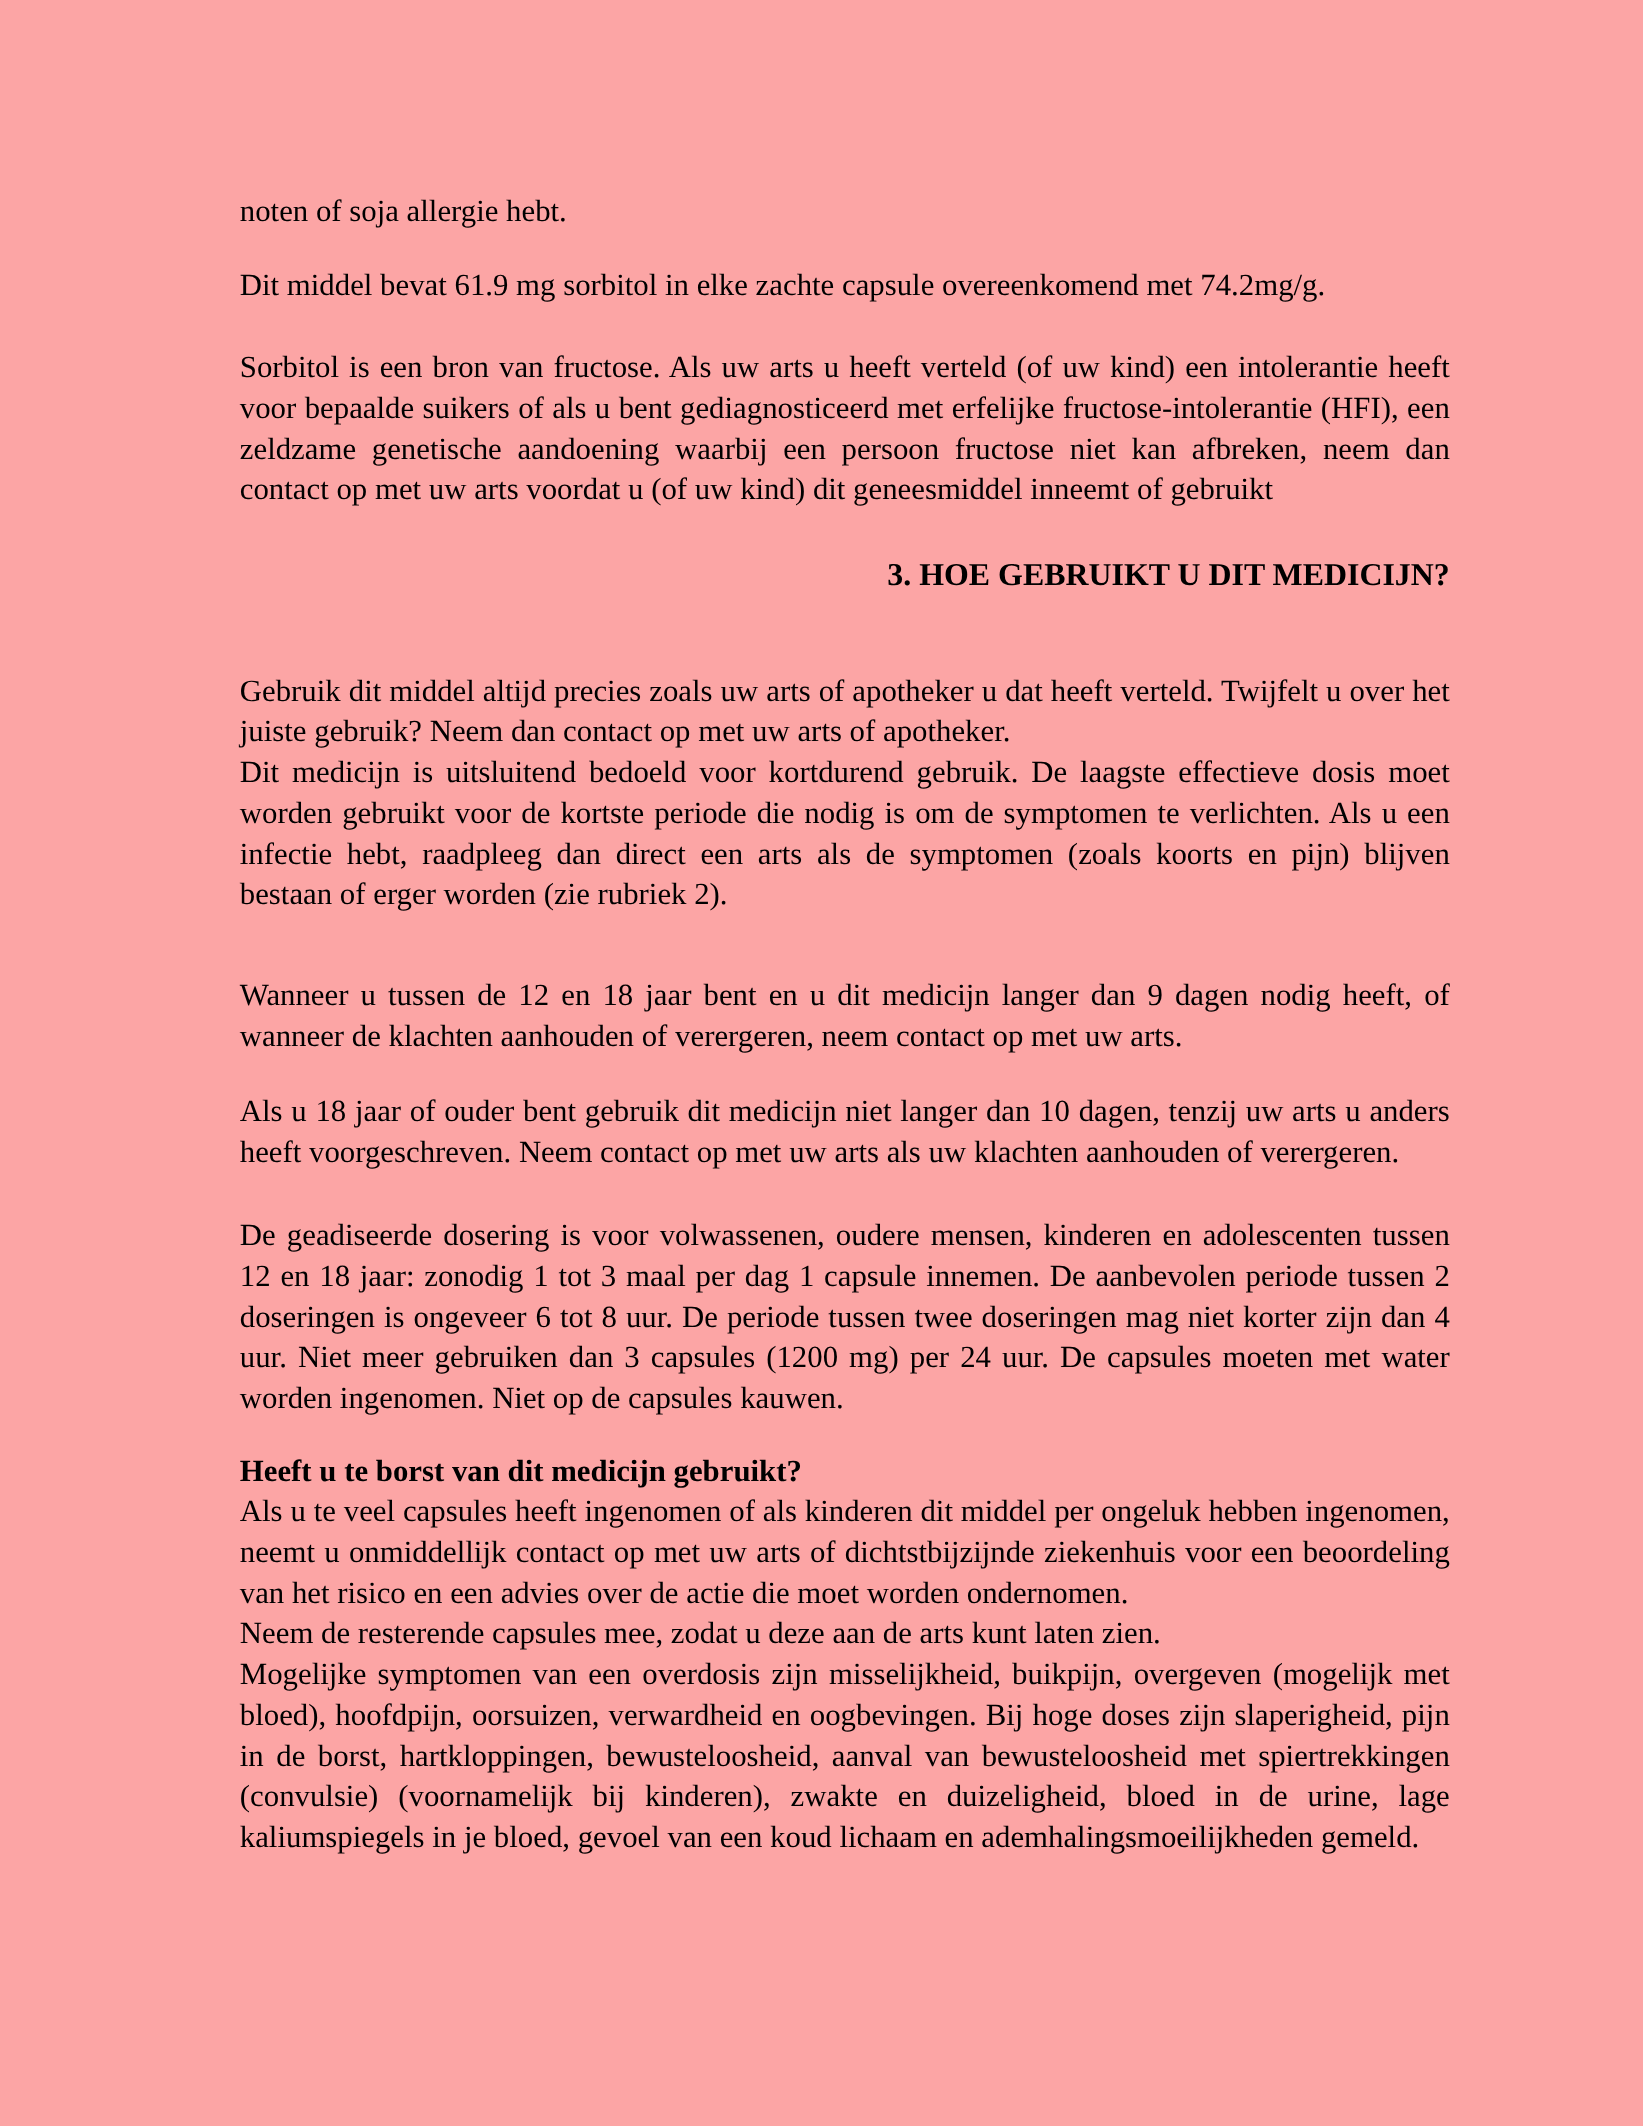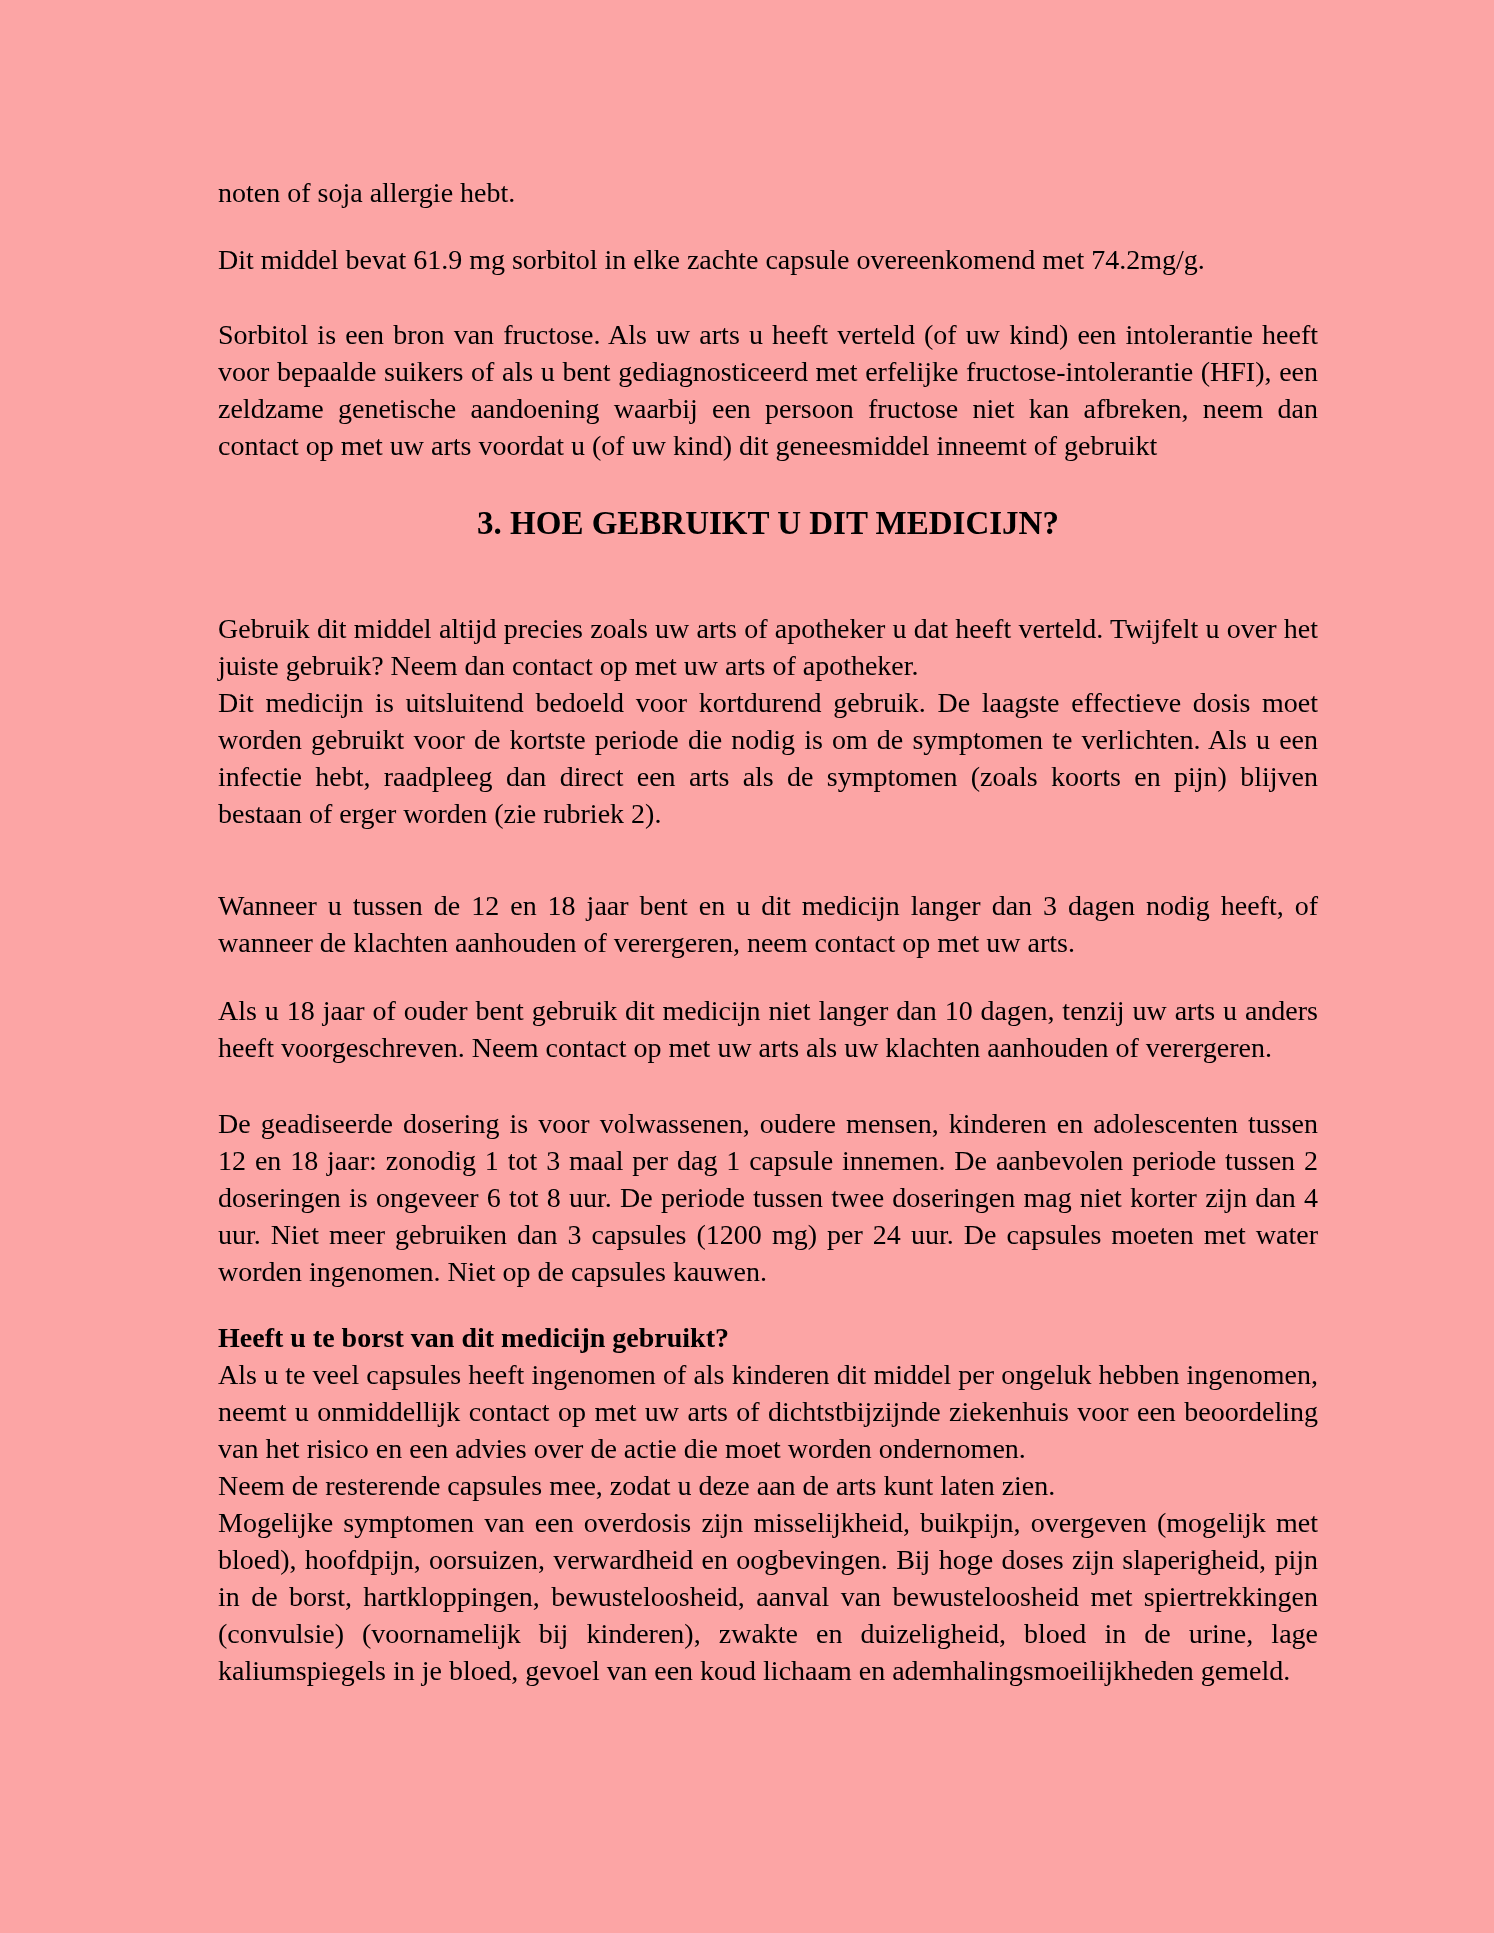--- a/index.html
+++ b/index.html
@@ -23,23 +23,23 @@
     left: 218px;
     top: 174px;
     width: 1100px;
     text-align: justify;
   }
   .content p, .content h2, .content h3 {
     margin: 0;
     padding: 0;
   }
   h2.section-heading {
-    font-size: 33px;
+    font-size: 29px;
     font-weight: bold;
-    text-align: center;
+    text-align: right;
   }
   h3.subsection-heading {
     font-size: 28px;
     font-weight: bold;
     text-align: left;
   }
   .mt-36 { margin-top: 36px !important; }
   .mt-30 { margin-top: 30px !important; }
   .mt-38 { margin-top: 38px !important; }
   .mt-41 { margin-top: 41px !important; }
@@ -61,21 +61,21 @@
     <p class="mt-30">Dit middel bevat 61.9 mg sorbitol in elke zachte capsule overeenkomend met 74.2mg/g.</p>
 
     <p class="mt-38">Sorbitol is een bron van fructose. Als uw arts u heeft verteld (of uw kind) een intolerantie heeft voor bepaalde suikers of als u bent gediagnosticeerd met erfelijke fructose-intolerantie (HFI), een zeldzame genetische aandoening waarbij een persoon fructose niet kan afbreken, neem dan contact op met uw arts voordat u (of uw kind) dit geneesmiddel inneemt of gebruikt</p>
 
     <h2 class="section-heading mt-41">3. HOE GEBRUIKT U DIT MEDICIJN?</h2>
 
     <p class="mt-68">Gebruik dit middel altijd precies zoals uw arts of apotheker u dat heeft verteld. Twijfelt u over het juiste gebruik? Neem dan contact op met uw arts of apotheker.</p>
 
     <p>Dit medicijn is uitsluitend bedoeld voor kortdurend gebruik. De laagste effectieve dosis moet worden gebruikt voor de kortste periode die nodig is om de symptomen te verlichten. Als u een infectie hebt, raadpleeg dan direct een arts als de symptomen (zoals koorts en pijn) blijven bestaan of erger worden (zie rubriek 2).</p>
 
-    <p class="mt-55">Wanneer u tussen de 12 en 18 jaar bent en u dit medicijn langer dan 3 dagen nodig heeft, of wanneer de klachten aanhouden of verergeren, neem contact op met uw arts.</p>
+    <p class="mt-55">Wanneer u tussen de 12 en 18 jaar bent en u dit medicijn langer dan 9 dagen nodig heeft, of wanneer de klachten aanhouden of verergeren, neem contact op met uw arts.</p>
 
     <p class="mt-31">Als u 18 jaar of ouder bent gebruik dit medicijn niet langer dan 10 dagen, tenzij uw arts u anders heeft voorgeschreven. Neem contact op met uw arts als uw klachten aanhouden of verergeren.</p>
 
     <p class="mt-39">De geadiseerde dosering is voor volwassenen, oudere mensen, kinderen en adolescenten tussen 12 en 18 jaar: zonodig 1 tot 3 maal per dag 1 capsule innemen. De aanbevolen periode tussen 2 doseringen is ongeveer 6 tot 8 uur. De periode tussen twee doseringen mag niet korter zijn dan 4 uur. Niet meer gebruiken dan 3 capsules (1200 mg) per 24 uur. De capsules moeten met water worden ingenomen. Niet op de capsules kauwen.</p>
 
     <h3 class="subsection-heading mt-29">Heeft u te borst van dit medicijn gebruikt?</h3>
 
     <p>Als u te veel capsules heeft ingenomen of als kinderen dit middel per ongeluk hebben ingenomen, neemt u onmiddellijk contact op met uw arts of dichtstbijzijnde ziekenhuis voor een beoordeling van het risico en een advies over de actie die moet worden ondernomen.</p>
 
     <p>Neem de resterende capsules mee, zodat u deze aan de arts kunt laten zien.</p>

